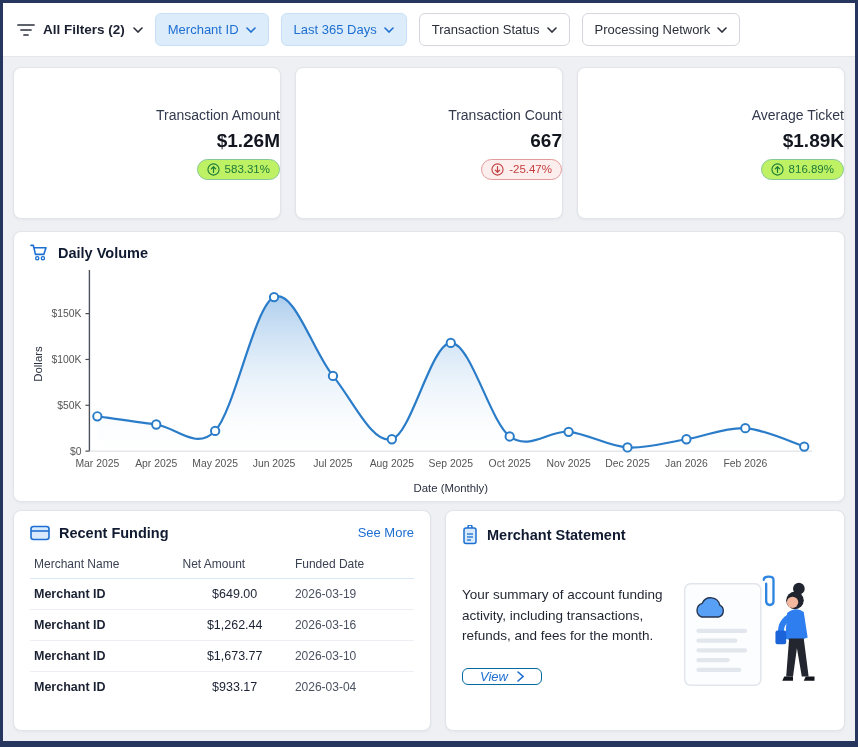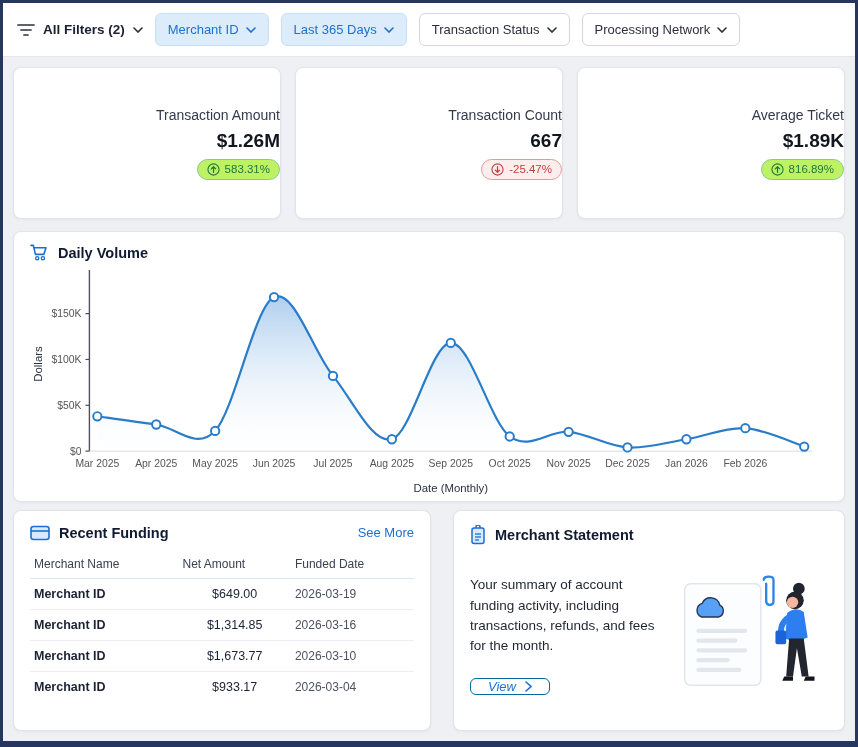--- a/index.html
+++ b/index.html
@@ -44,21 +44,21 @@
     box-shadow: 0 1px 3px rgba(20,30,60,0.05);
   }
   .chart-panel { margin: 8px 10px 4px; padding: 12px 16px 4px; flex: 0 0 auto; }
   .card-head { display: flex; align-items: center; gap: 9px; }
   .card-title { font-size: 14.5px; font-weight: 700; color: #101a30; }
   .card-head .spacer { flex: 1; }
   .seemore { font-size: 13px; color: #1d6fd1; cursor: pointer; font-weight: 500; }
   #volume-svg { display: block; width: 100%; height: auto; margin-top: 4px; }
   #volume-svg text { font-family: "Liberation Sans", sans-serif; }
   
-  .bottom-row { display: flex; gap: 22px; padding: 4px 10px 10px; flex: 1; min-height: 0; }
+  .bottom-row { display: flex; gap: 14px; padding: 4px 10px 10px; flex: 1; min-height: 0; }
   .funding-panel { width: 418px; padding: 14px 16px; display: flex; flex-direction: column; }
   .statement-panel { flex: 1; padding: 14px 16px; display: flex; flex-direction: column; }
   table.funding { width: 100%; border-collapse: collapse; margin-top: 10px; }
   table.funding th {
     font-size: 12px; color: #3a4152; font-weight: 500; text-align: left;
     padding: 6px 4px 7px; border-bottom: 1.5px solid #d9e6f6;
   }
   table.funding td { padding: 8px 4px; border-bottom: 1px solid #eceff3; }
   table.funding tr:last-child td { border-bottom: none; }
   th.c, td.c { text-align: center; }
@@ -235,21 +235,21 @@
           </tr>
         </thead>
         <tbody>
           <tr>
             <td class="mname">Merchant ID</td>
             <td class="amt c">$649.00</td>
             <td class="fdate">2026-03-19</td>
           </tr>
           <tr>
             <td class="mname">Merchant ID</td>
-            <td class="amt c">$1,314.85</td>
+            <td class="amt c">$1,262.44</td>
             <td class="fdate">2026-03-16</td>
           </tr>
           <tr>
             <td class="mname">Merchant ID</td>
             <td class="amt c">$1,673.77</td>
             <td class="fdate">2026-03-10</td>
           </tr>
           <tr>
             <td class="mname">Merchant ID</td>
             <td class="amt c">$933.17</td>

